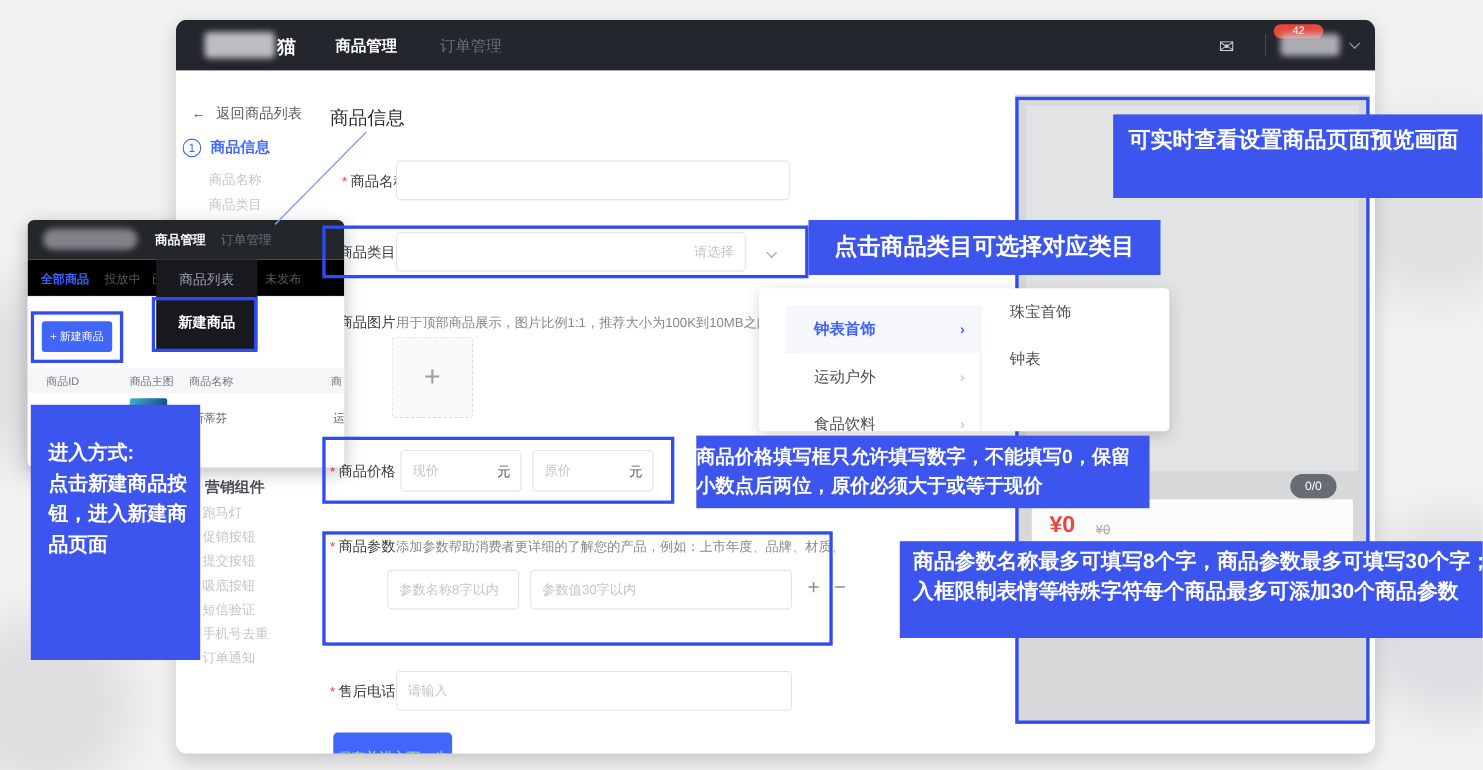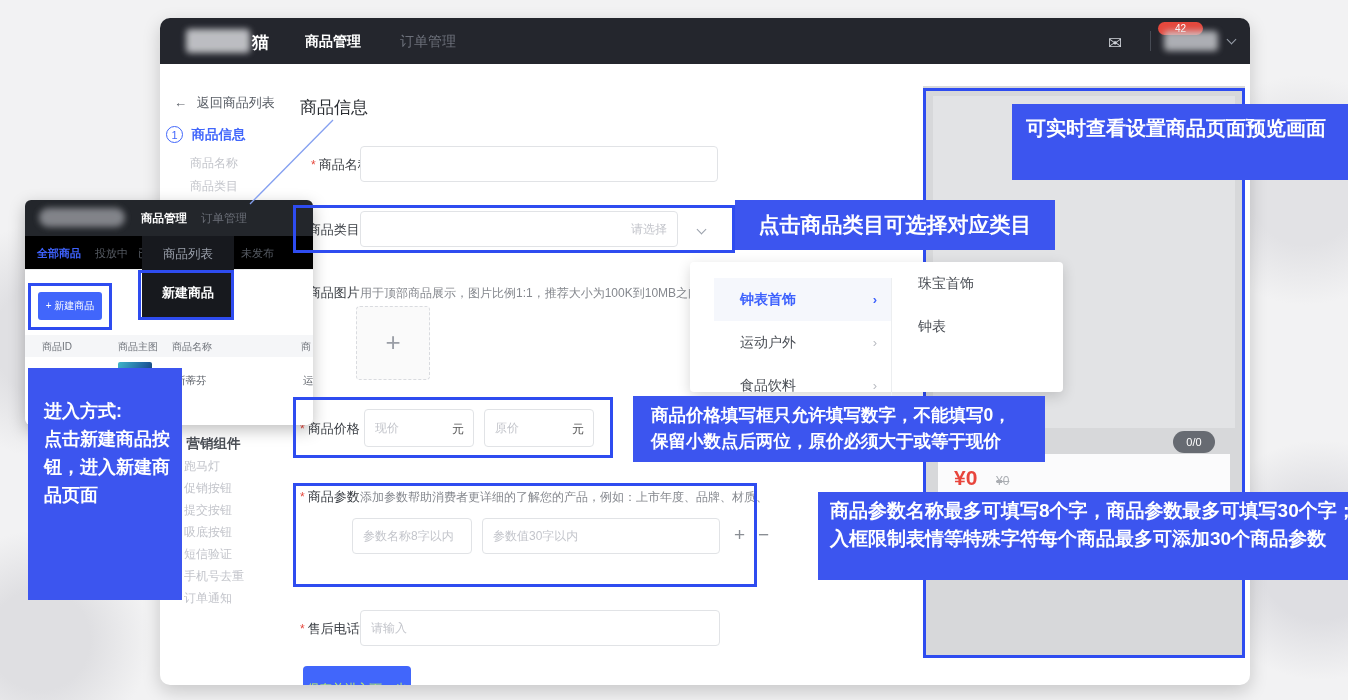--- a/index.html
+++ b/index.html
@@ -213,21 +213,21 @@
       <div class="dd-row" style="padding-left:28px;">
           <span>钟表</span>
         </div>
     </div>
   </div>
 
   <div class="abs callout" style="left:735px;top:200px;width:320px;height:50px;font-size:21px;line-height:50px;text-align:center;">点击商品类目可选择对应类目</div>
 
   <div class="abs callout" style="left:1012px;top:104px;width:336px;height:76px;padding:10px 14px;font-size:20px;line-height:1.4;">可实时查看设置商品页面预览画面</div>
 
-  <div class="abs callout" style="left:633px;top:396px;width:412px;height:66px;padding:6px 18px;font-size:17.5px;line-height:1.5;">商品价格填写框只允许填写数字，不能填写0，保留小数点后两位，原价必须大于或等于现价</div>
+  <div class="abs callout" style="left:633px;top:396px;width:412px;height:66px;padding:6px 0;font-size:17.5px;line-height:1.5;">商品价格填写框只允许填写数字，不能填写0，保留小数点后两位，原价必须大于或等于现价</div>
 
   <div class="abs callout" style="left:770px;top:492px;width:578px;height:88px;padding:5px 12px;font-size:19px;line-height:1.45;margin-left:48px;">商品参数名称最多可填写8个字，商品参数最多可填写30个字；输入框限制表情等特殊字符每个商品最多可添加30个商品参数</div>
 
   <div class="abs callout" style="left:28px;top:368px;width:154px;height:232px;padding:30px 12px 0 16px;font-size:18px;line-height:1.55;">
     <div>进入方式:</div>
     <div>点击新建商品按钮，进入新建商品页面</div>
   </div>
 
 </div>
 

